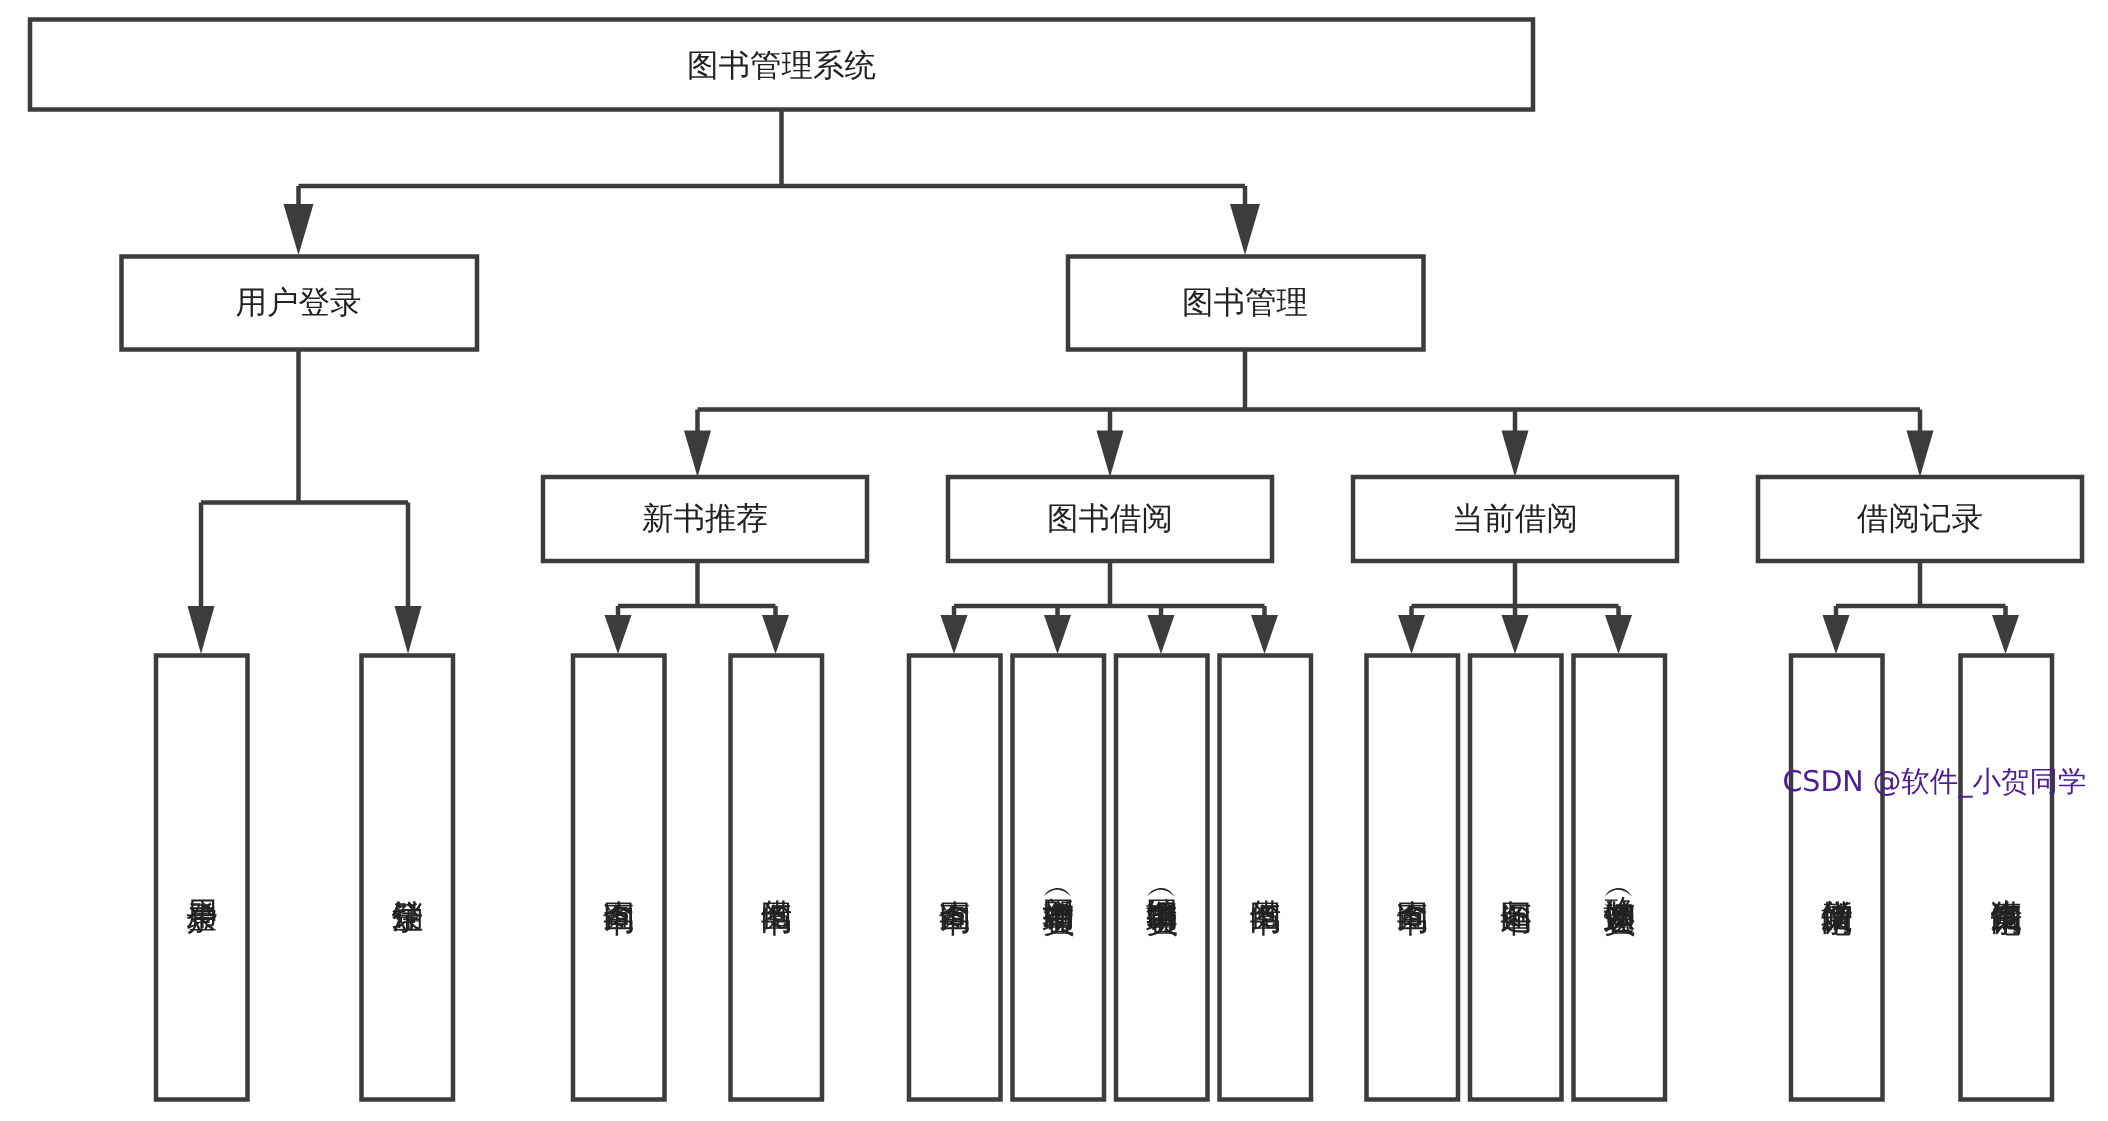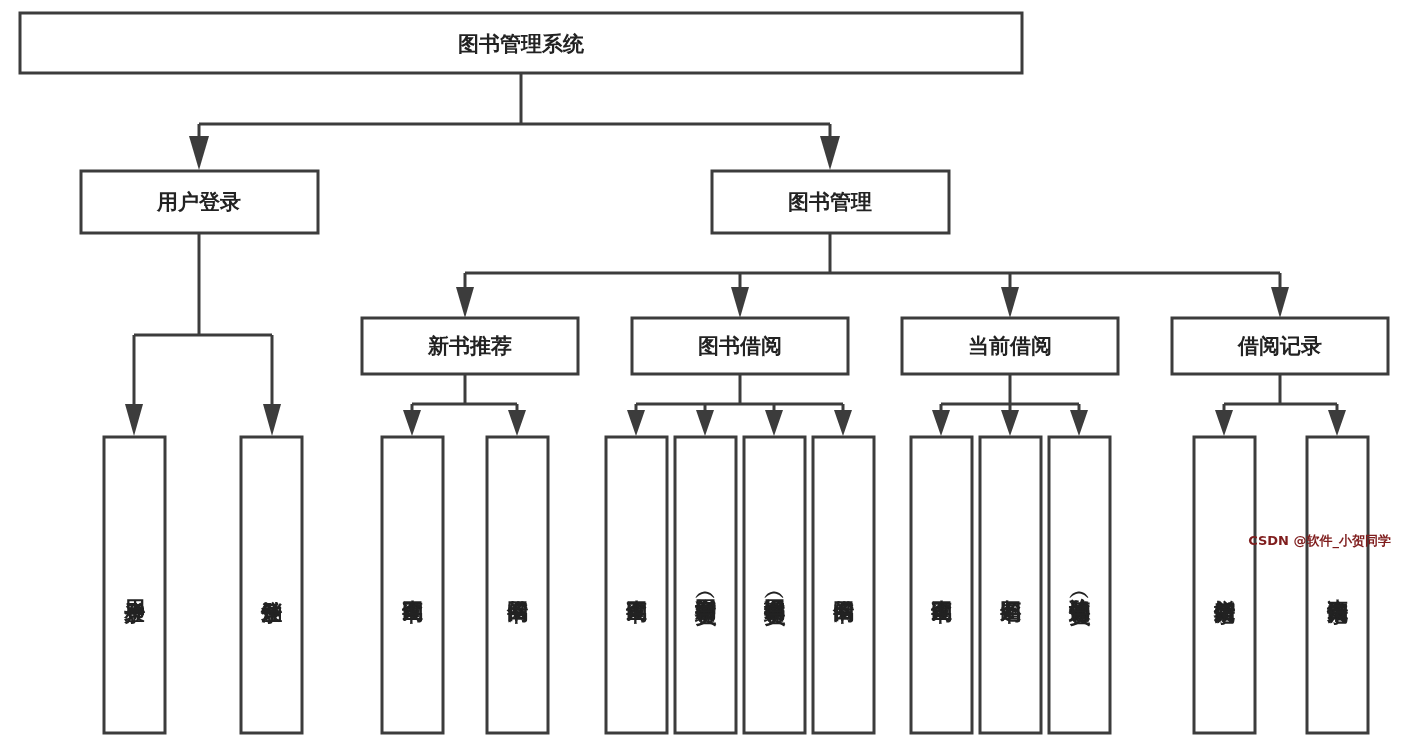--- a/index.html
+++ b/index.html
@@ -12,21 +12,20 @@
     font-family: "DejaVu Sans", "Liberation Sans", sans-serif;
     width: 1405px;
     height: 747px;
     overflow: hidden;
     position: relative;
   }
   #diagram-root {
     position: relative;
     width: 1405px;
     height: 556px;
-    font-weight: bold;
   }
   svg.flow {
     position: absolute;
     left: 0;
     top: 0;
     width: 1405px;
     height: 747px;
     display: block;
   }
   .node-box {
@@ -63,24 +62,24 @@
     white-space: nowrap;
     letter-spacing: 1px;
     display: flex;
     align-items: center;
     justify-content: center;
     pointer-events: none;
   }
   .watermark {
     position: absolute;
     right: 14px;
-    bottom: 6px;
-    font-family: "DejaVu Sans", "Liberation Sans", sans-serif;
-    font-size: 13px;
-    color: #7f1d1d;
+    bottom: 22px;
+    font-family: "DejaVu Sans", "Liberation Sans", sans-serif;
+    font-size: 19px;
+    color: #4c1d95;
     white-space: nowrap;
     user-select: none;
   }
 </style>
 </head>
 <body>
 
 <div id="diagram-root">
 
   <svg class="flow" viewBox="0 0 1405 747" xmlns="http://www.w3.org/2000/svg">

